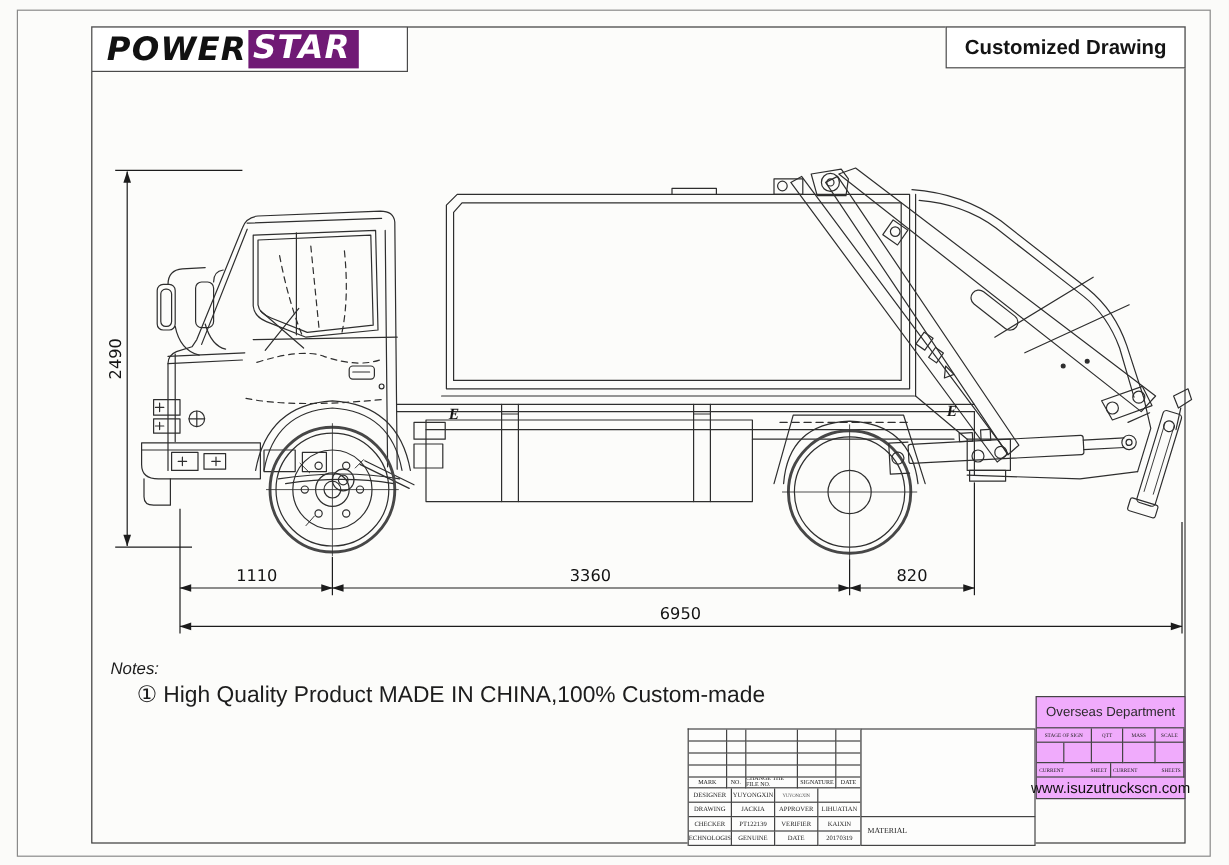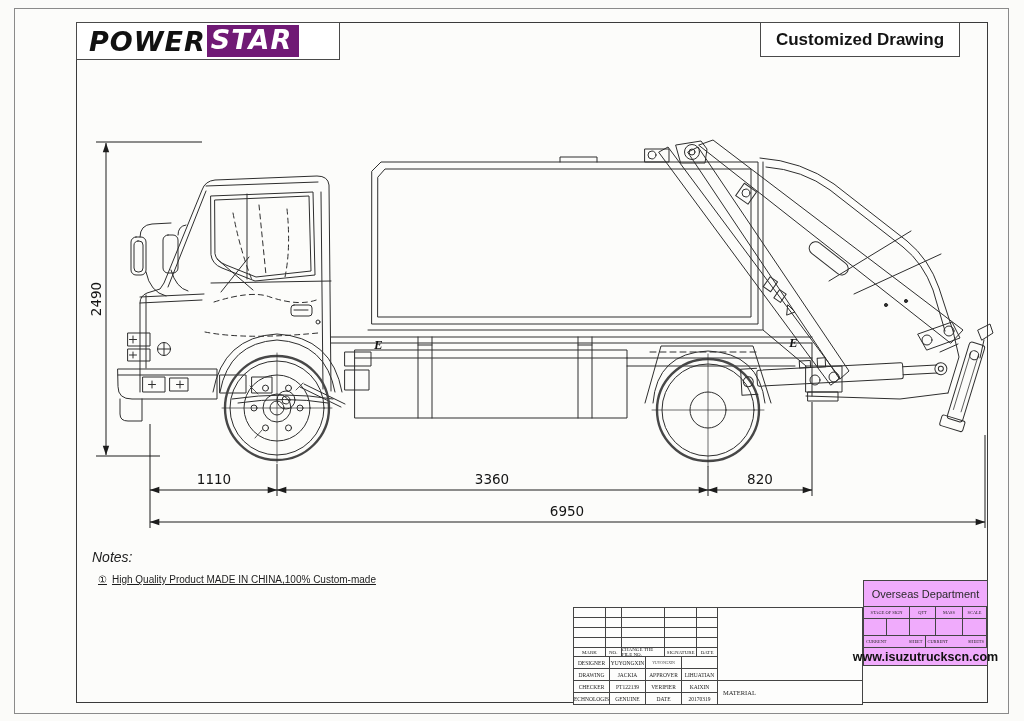--- a/index.html
+++ b/index.html
@@ -7,31 +7,31 @@
   body { position:relative; background:#eeeeec; font-family:"Liberation Sans",sans-serif; overflow:hidden; }
   .sheet { position:absolute; inset:0; background:#fbfbf9; }
   .outer-border { position:absolute; left:14px; top:8px; width:995px; height:706px; border:1px solid #8a8a8a; background:#fcfcfa; }
   .frame { position:absolute; left:76px; top:22px; width:912px; height:681px; border:1px solid #3a3a3a; }
 
   .logo-box { position:absolute; left:76px; top:22px; width:264px; height:38px; border:1px solid #4a4a4a; background:#fff;
               display:flex; align-items:center; padding-left:12px; }
   .logo-power { font-family:"DejaVu Sans",sans-serif; font-weight:bold; font-style:italic; font-size:27px; letter-spacing:1px; color:#111; }
   .logo-star  { font-family:"DejaVu Sans",sans-serif; font-weight:bold; font-style:italic; font-size:27px; letter-spacing:1px;
                 color:#fff; background:#701a75; padding:0 7px 2px 4px; margin-left:1px; line-height:30px; }
-  .title-box { position:absolute; left:760px; top:22px; width:200px; height:35px; border:1px solid #4a4a4a; background:#fff;
+  .title-box { position:absolute; left:788px; top:22px; width:200px; height:35px; border:1px solid #4a4a4a; background:#fff;
                display:flex; align-items:center; justify-content:center; }
   .title-box span { font-weight:bold; font-size:17px; color:#141414; }
 
   svg.drawing { position:absolute; left:0; top:0; width:1024px; height:721px; }
   svg.drawing text { font-family:"DejaVu Sans",sans-serif; font-size:13.5px; fill:#141414; }
   svg.drawing text.e-label { font-family:"Liberation Serif",serif; font-style:italic; font-weight:bold; font-size:13px; }
 
   .notes { position:absolute; left:92px; top:549px; color:#1d1d1d; }
   .notes-heading { font-size:14px; margin-bottom:6px;font-style:italic; }
-  .note-line { font-size:10px; margin-left:6px; line-height:18px;text-decoration:underline; }
+  .note-line { font-size:19px; margin-left:22px; line-height:18px; }
   .note-line .bullet { margin-right:5px; }
 
   
   .tb { position:absolute; color:#222; }
   .tb-cell { border-right:1px solid #444; border-bottom:1px solid #444; display:flex; align-items:center; justify-content:center; overflow:hidden; }
   .left-table { left:573px; top:607px; width:145px; height:98px; border-left:1px solid #444; border-top:1px solid #444; background:#fdfdfc; }
   .rev-row { display:flex; height:10px; }
   .rev-row .tb-cell { height:10px; }
   .hdr-row { display:flex; height:9px; font-family:"Liberation Serif",serif; font-size:5px; }
   .hdr-row .tb-cell { height:9px; }
@@ -45,21 +45,21 @@
   .right-table { left:863px; top:580px; width:125px; height:86px; border:1px solid #444; background:#f0abfc; }
   .dept-row { height:26px; display:flex; align-items:center; justify-content:center; font-size:11px; color:#2a2a2a; border-bottom:1px solid #444; }
   .stage-row { display:flex; height:12px; font-family:"Liberation Serif",serif; font-size:4.4px; }
   .stage-row .tb-cell { height:12px; border-bottom:1px solid #444; }
   .blank-row { display:flex; height:17px; }
   .blank-row .tb-cell { height:17px; border-bottom:1px solid #444; }
   .cur-row { display:flex; height:12px; font-family:"Liberation Serif",serif; font-size:4.4px; }
   .cur-row .tb-cell { height:12px; justify-content:space-between; padding:0 2px; border-bottom:1px solid #444; }
   .s46{width:46px}.s26{width:26px}.s27{width:27px}.s25{width:24px}
   .half{width:61.5px}
-  .web-row { height:17px; display:flex; align-items:center; justify-content:center; font-weight:bold; font-size:12.5px; color:#111; }
+  .web-row { height:17px; display:flex; align-items:center; justify-content:center; font-weight:normal; font-size:12.5px; color:#111; }
 </style>
 </head>
 <body>
 
 <div class="sheet">
   <div class="outer-border"></div>
   <div class="frame"></div>
 
   <div class="logo-box">
     <span class="logo-power">POWER</span>

